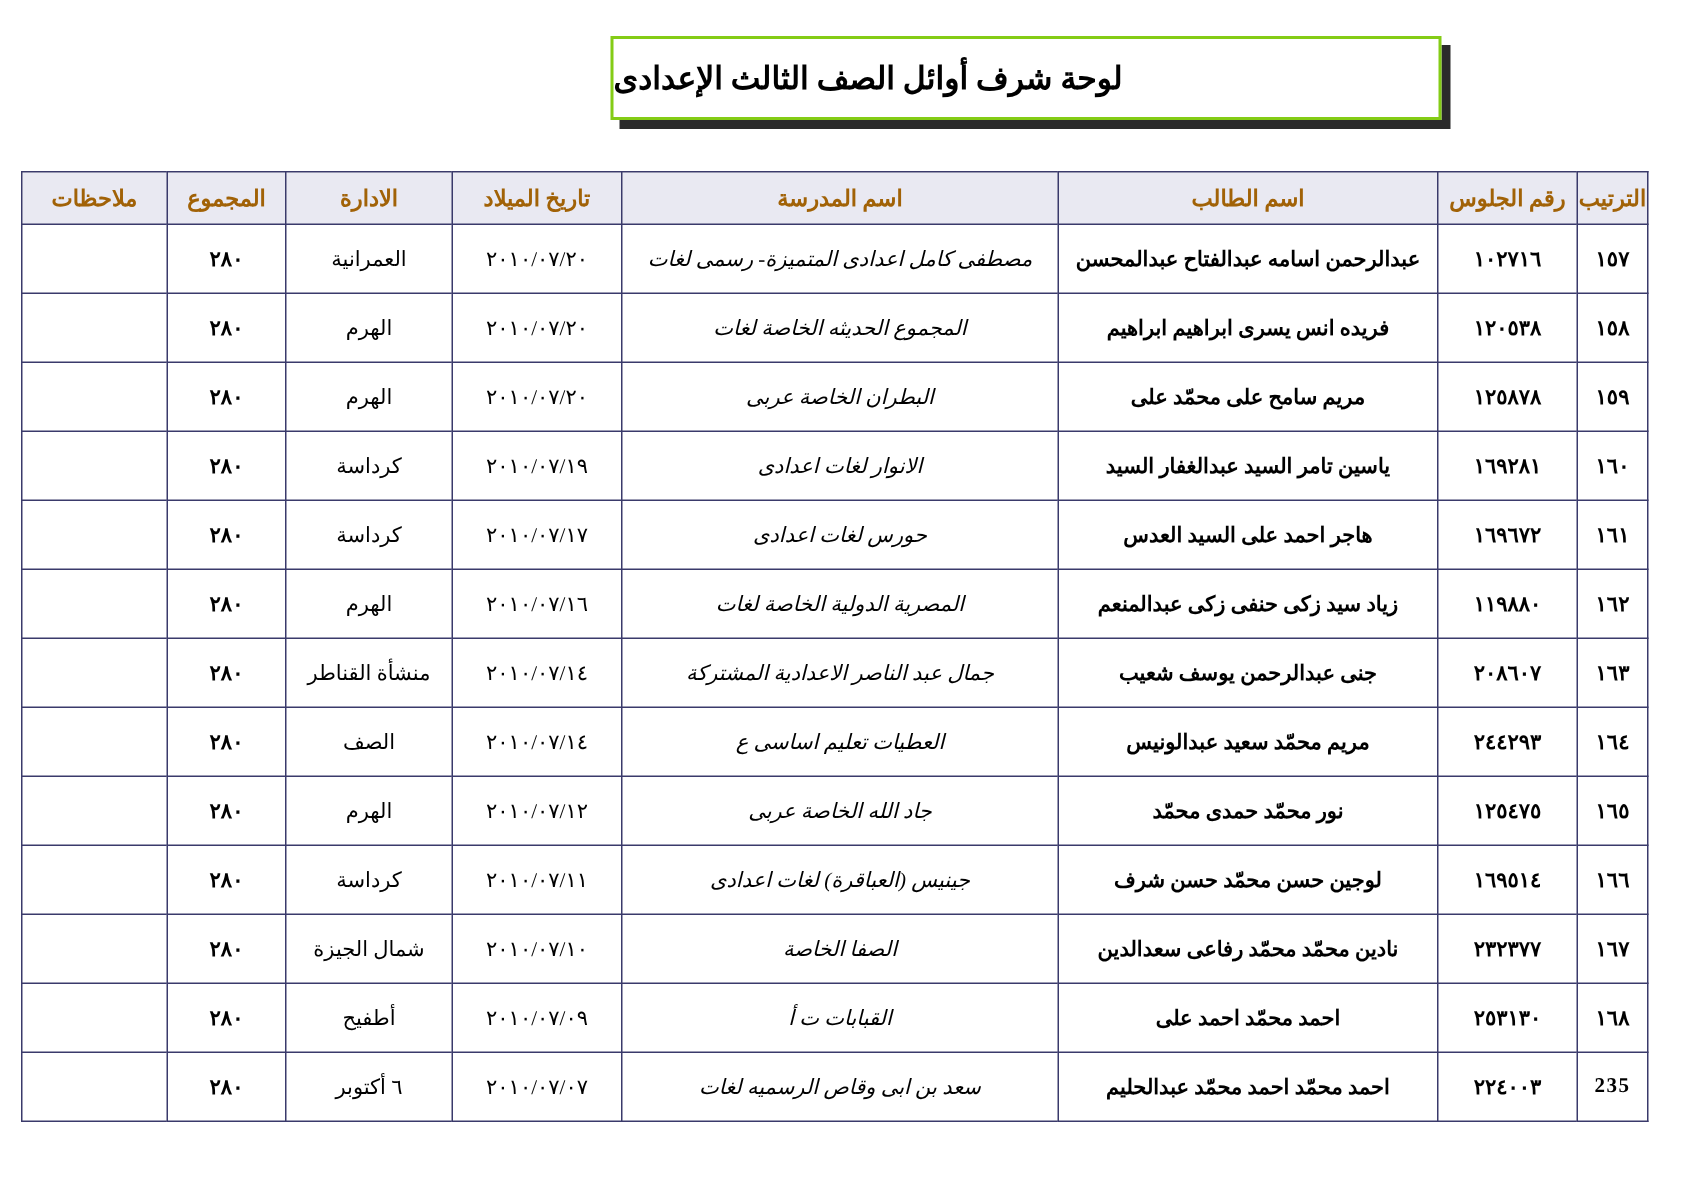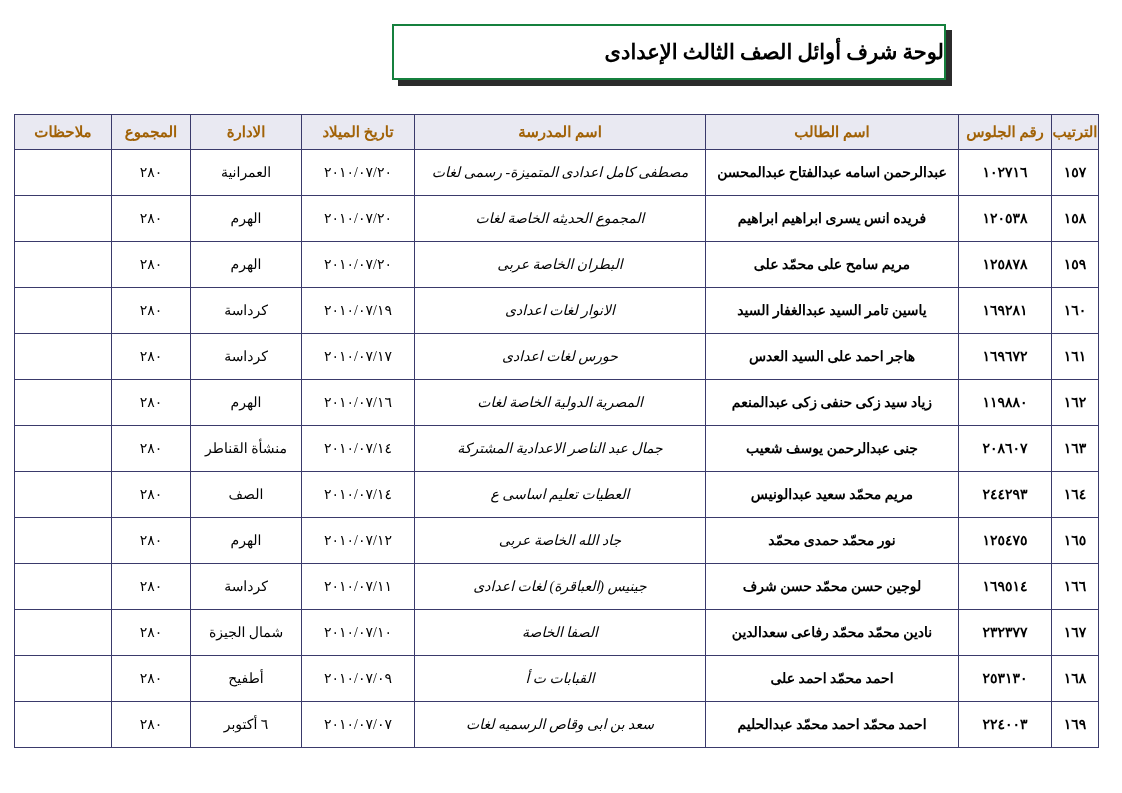--- a/index.html
+++ b/index.html
@@ -28,29 +28,29 @@
     position: absolute;
     top: 14px;
     left: 0;
     width: 1122px;
     height: 86px;
   }
 
   .title-box {
     position: absolute;
     top: 10px;
-    right: 176px;
+    right: 161px;
     width: 550px;
     height: 52px;
-    border: 2px solid #15803d;
+    border: 2px solid #84cc16;
     background: #ffffff;
     box-shadow: 6px 6px 0 #2b2b2b;
     display: flex;
     align-items: center;
-    justify-content: flex-start;
+    justify-content: flex-end;
   }
   .title-box .title-text {
     font-size: 21px;
     font-weight: bold;
     letter-spacing: 0;
     color: #000000;
   }
 
   .dept-block {
     position: absolute;
@@ -111,21 +111,21 @@
     font-weight: bold;
     white-space: nowrap;
   }
   td.seat-cell, td.rank-cell {
     font-size: 15px;
     font-weight: bold;
     letter-spacing: 1px;
   }
   td.total-cell {
     font-size: 15px;
-    font-weight: normal;
+    font-weight: bold;
     letter-spacing: 1px;
   }
   td.birth-cell {
     font-size: 13px;
     letter-spacing: 0.5px;
     white-space: nowrap;
   }
   td.school-cell {
     font-size: 14px;
     padding: 0 6px;
@@ -280,21 +280,21 @@
             <td class="c-rank rank-cell">١٦٨</td>
             <td class="c-seat seat-cell">٢٥٣١٣٠</td>
             <td class="c-name name-cell">احمد محمّد احمد على</td>
             <td class="c-school school-cell">القبابات ت أ</td>
             <td class="c-birth birth-cell">٢٠١٠/٠٧/٠٩</td>
             <td class="c-admin admin-cell">أطفيح</td>
             <td class="c-total total-cell">٢٨٠</td>
             <td class="c-notes notes-cell"></td>
           </tr>
           <tr>
-            <td class="c-rank rank-cell">١٦٩</td>
+            <td class="c-rank rank-cell">235</td>
             <td class="c-seat seat-cell">٢٢٤٠٠٣</td>
             <td class="c-name name-cell">احمد محمّد احمد محمّد عبدالحليم</td>
             <td class="c-school school-cell">سعد بن ابى وقاص الرسميه لغات</td>
             <td class="c-birth birth-cell">٢٠١٠/٠٧/٠٧</td>
             <td class="c-admin admin-cell">٦ أكتوبر</td>
             <td class="c-total total-cell">٢٨٠</td>
             <td class="c-notes notes-cell"></td>
           </tr>
         </tbody>
     </table>

